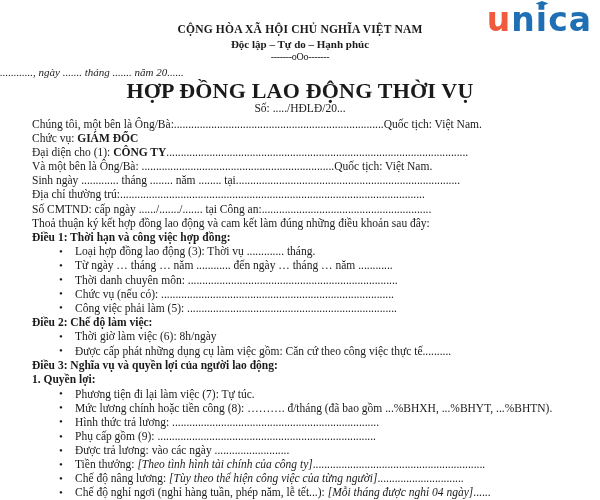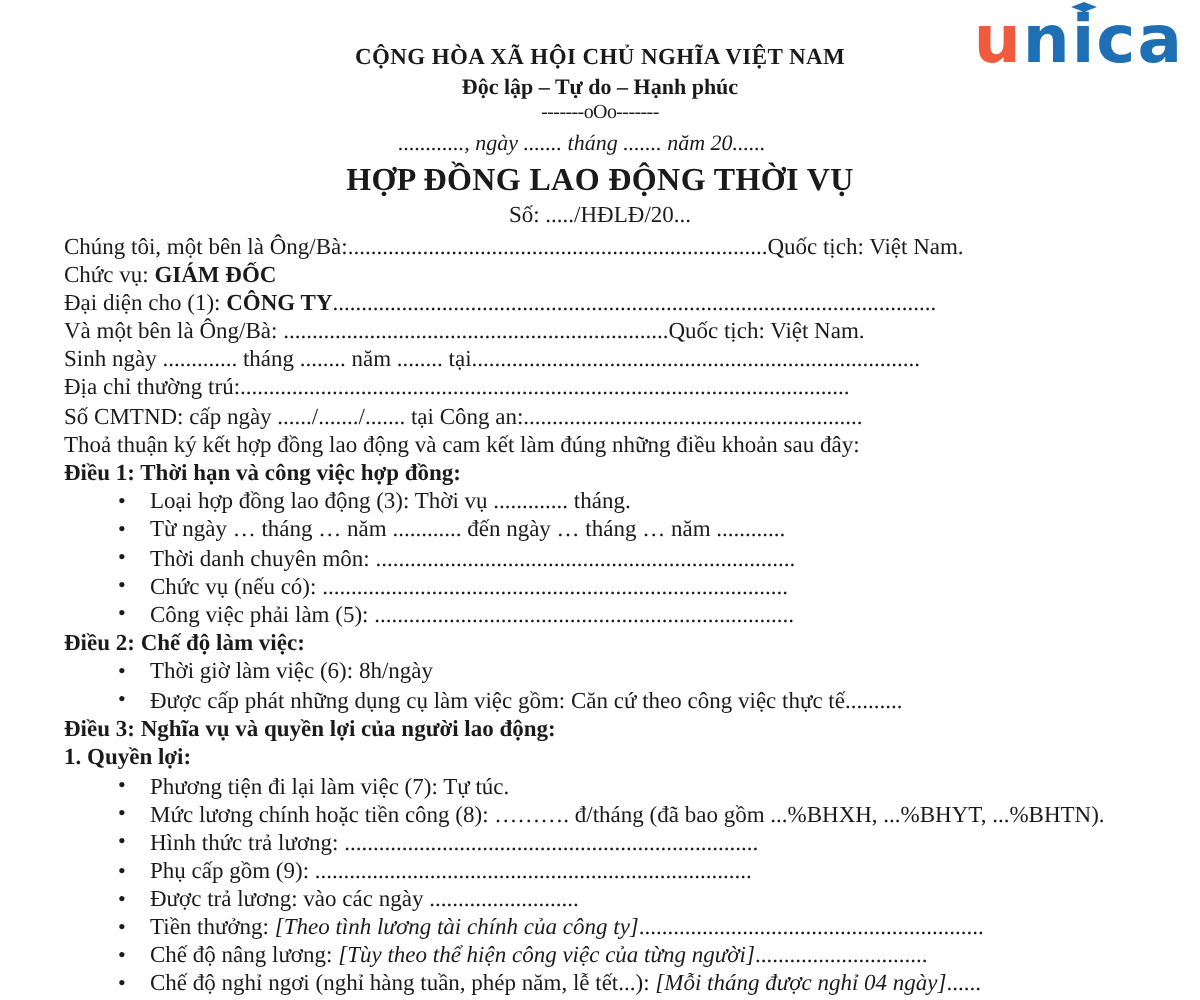--- a/index.html
+++ b/index.html
@@ -76,32 +76,32 @@
     margin-top: 1px;
   }
   .natl-rule {
     font-size: 10px;
     line-height: 12px;
     letter-spacing: -0.3px;
   }
 
   
   .dateline {
-    text-align: center;
+    text-align: left;
     font-style: italic;
     font-size: 11px;
     line-height: 14px;
     padding-right: 18px;
     margin-top: 2px;
   }
 
   
   .doc-title {
     text-align: center;
-    font-size: 16px;
+    font-size: 22px;
     font-weight: bold;
     line-height: 20px;
     margin-top: 2px;
     letter-spacing: 0.2px;
   }
   .doc-number {
     text-align: center;
     font-size: 11.5px;
     line-height: 14px;
     margin-top: 0px;
@@ -215,20 +215,20 @@
     </ul>
 
     <div class="heading">Điều 3: Nghĩa vụ và quyền lợi của người lao động:</div>
     <div class="heading">1. Quyền lợi:</div>
     <ul class="bullets">
       <li><span>Phương tiện đi lại làm việc (7): Tự túc.</span></li>
       <li class="justify"><span>Mức lương chính hoặc tiền công (8): ………. đ/tháng (đã bao gồm ...%BHXH, ...%BHYT, ...%BHTN).</span></li>
       <li><span>Hình thức trả lương: ........................................................................</span></li>
       <li><span>Phụ cấp gồm (9): ............................................................................</span></li>
       <li><span>Được trả lương: vào các ngày ..........................</span></li>
-      <li><span>Tiền thưởng: </span><span class="it">[Theo tình lương tài chính của công ty]</span><span class="dots">............................................................</span></li>
+      <li><span>Tiền thưởng: </span><span class="it">[Theo tình hình tài chính của công ty]</span><span class="dots">............................................................</span></li>
       <li><span>Chế độ nâng lương: </span><span class="it">[Tùy theo thể hiện công việc của từng người]</span><span class="dots">..............................</span></li>
       <li><span>Chế độ nghỉ ngơi (nghỉ hàng tuần, phép năm, lễ tết...): </span><span class="it">[Mỗi tháng được nghỉ 04 ngày]</span><span class="dots">......</span></li>
 
     </ul>
 
   </div>
 </div>
 
 </body></html>

